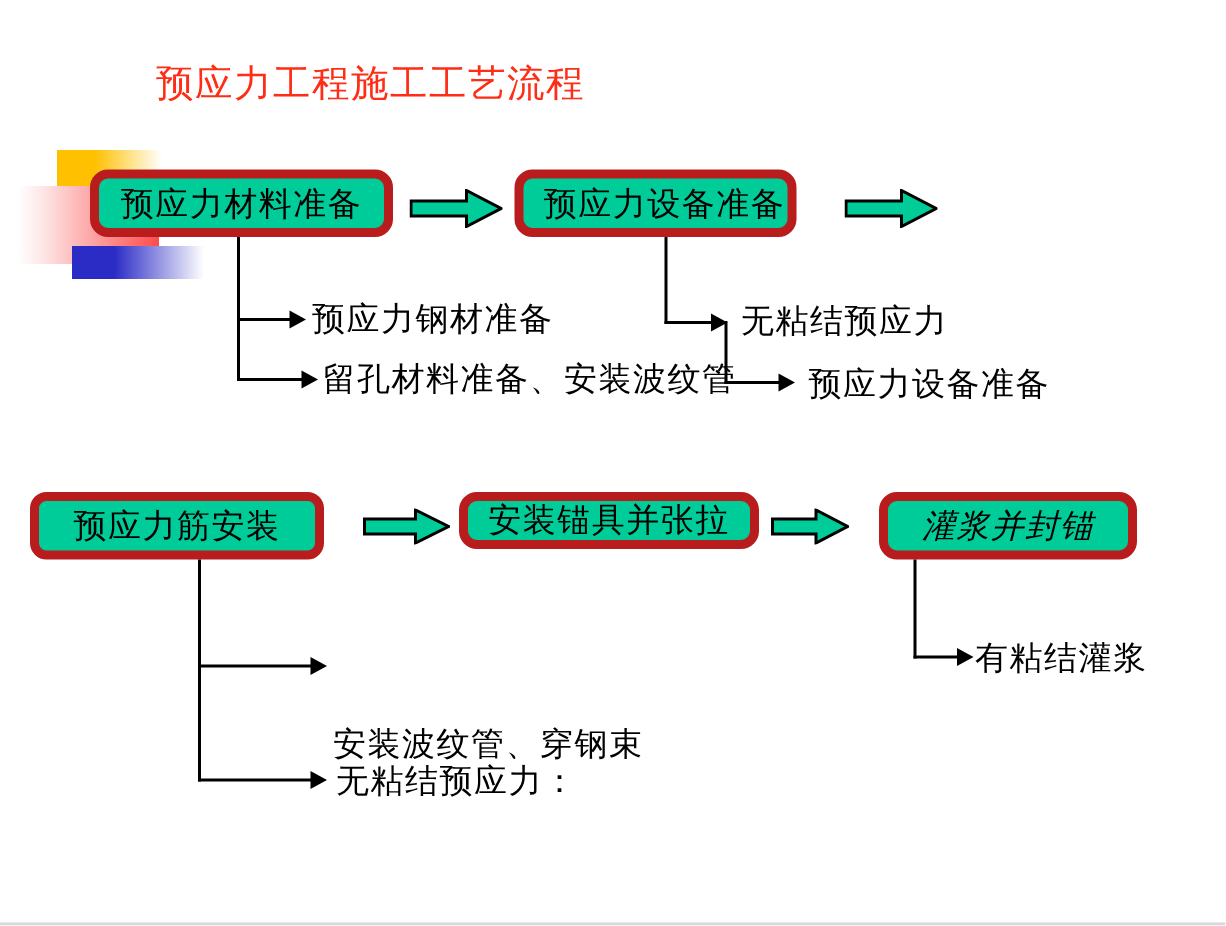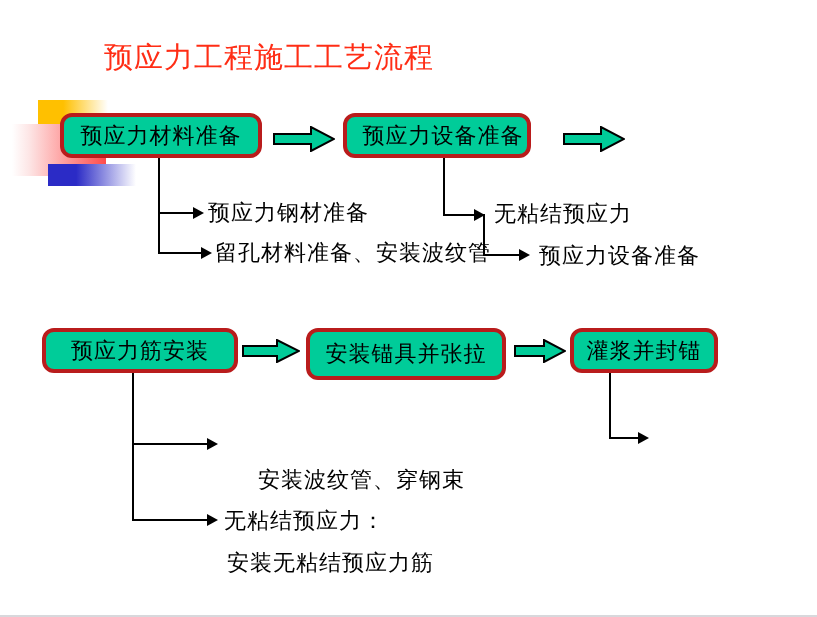--- a/index.html
+++ b/index.html
@@ -16,21 +16,21 @@
     font-family: "Liberation Serif", "DejaVu Serif", serif;
     border-bottom: 2px solid #d8d8dc;
     box-sizing: border-box;
   }
 
   
   .slide-title {
     position: absolute;
     left: 104px;
     top: 34px;
-    font-size: 29px;
+    font-size: 25px;
     line-height: 46px;
     color: #FF2D15;
     font-family: "Liberation Serif", "DejaVu Serif", serif;
     font-weight: 400;
     letter-spacing: 1px;
     white-space: nowrap;
   }
 
   
   .deco { position: absolute; }
@@ -44,21 +44,21 @@
   }
   .deco-blue {
     left: 48px; top: 164px; width: 88px; height: 22px;
     background: linear-gradient(to right, #2B2BC6 0%, #2B2BC6 32%, #ffffff 100%);
   }
 
   
   .pbox {
     position: absolute;
     background: #00CC99;
-    border: 4px solid #b91c1c;
+    border: 6px solid #b91c1c;
     border-radius: 12px;
     box-sizing: border-box;
     display: flex;
     align-items: center;
     justify-content: center;
     color: #000000;
     font-size: 22px;
     font-family: "Liberation Serif", "DejaVu Serif", serif;
     white-space: nowrap;
     letter-spacing: 1px;
@@ -136,29 +136,29 @@
   <div class="ln ln-h" style="left:443px; top:214px; width:32px;"></div>
   <div class="tip" style="left:474px; top:209px;"></div>
 
   <div class="ln ln-v" style="left:483px; top:214px; height:42px;"></div>
   <div class="ln ln-h" style="left:483px; top:254px; width:37px;"></div>
   <div class="tip" style="left:519px; top:249px;"></div>
 
   <div class="lbl" style="left:494px; top:199px;">无粘结预应力</div>
   <div class="lbl" style="left:539px; top:241px;">预应力设备准备</div>
 
-  <div class="pbox" style="left:42px; top:328px; width:196px; height:45px;">
+  <div class="pbox" style="left:20px; top:328px; width:196px; height:45px;border-radius:11px;">
     <span>预应力筋安装</span>
   </div>
 
-  <div class="pbox" style="left:306px; top:328px; width:200px; height:52px;">
+  <div class="pbox" style="left:306px; top:328px; width:200px; height:38px;">
     <span>安装锚具并张拉</span>
   </div>
 
-  <div class="pbox" style="left:570px; top:328px; width:148px; height:45px;">
+  <div class="pbox" style="left:586px; top:328px; width:172px; height:45px;font-style:italic;">
     <span>灌浆并封锚</span>
   </div>
 
   <div class="barrow" style="left:242px; top:339px;">
     <svg width="58" height="24" viewBox="0 0 58 24">
       <polygon points="1,7 35,7 35,1 57,12 35,23 35,17 1,17" fill="#00CC99" stroke="#000000" stroke-width="2" stroke-linejoin="miter"></polygon>
     </svg>
   </div>
 
   <div class="barrow" style="left:514px; top:339px;">
@@ -168,22 +168,22 @@
   </div>
 
   <div class="ln ln-v" style="left:132px; top:373px; height:148px;"></div>
 
   <div class="ln ln-h" style="left:132px; top:443px; width:76px;"></div>
   <div class="tip" style="left:207px; top:438px;"></div>
 
   <div class="ln ln-h" style="left:132px; top:519px; width:76px;"></div>
   <div class="tip" style="left:207px; top:514px;"></div>
 
-  <div class="lbl" style="left:222px; top:465px;margin-left:36px;">安装波纹管、穿钢束</div>
+  <div class="lbl" style="left:222px; top:481px;">安装波纹管、穿钢束</div>
   <div class="lbl" style="left:224px; top:506px;">无粘结预应力：</div>
-  <div class="lbl" style="left:227px; top:548px;">安装无粘结预应力筋</div>
 
   <div class="ln ln-v" style="left:609px; top:373px; height:66px;"></div>
   <div class="ln ln-h" style="left:609px; top:437px; width:30px;"></div>
   <div class="tip" style="left:638px; top:432px;"></div>
 
+  <div class="lbl" style="left:650px; top:424px;">有粘结灌浆</div>
 
 </div>
 
 </body></html>

